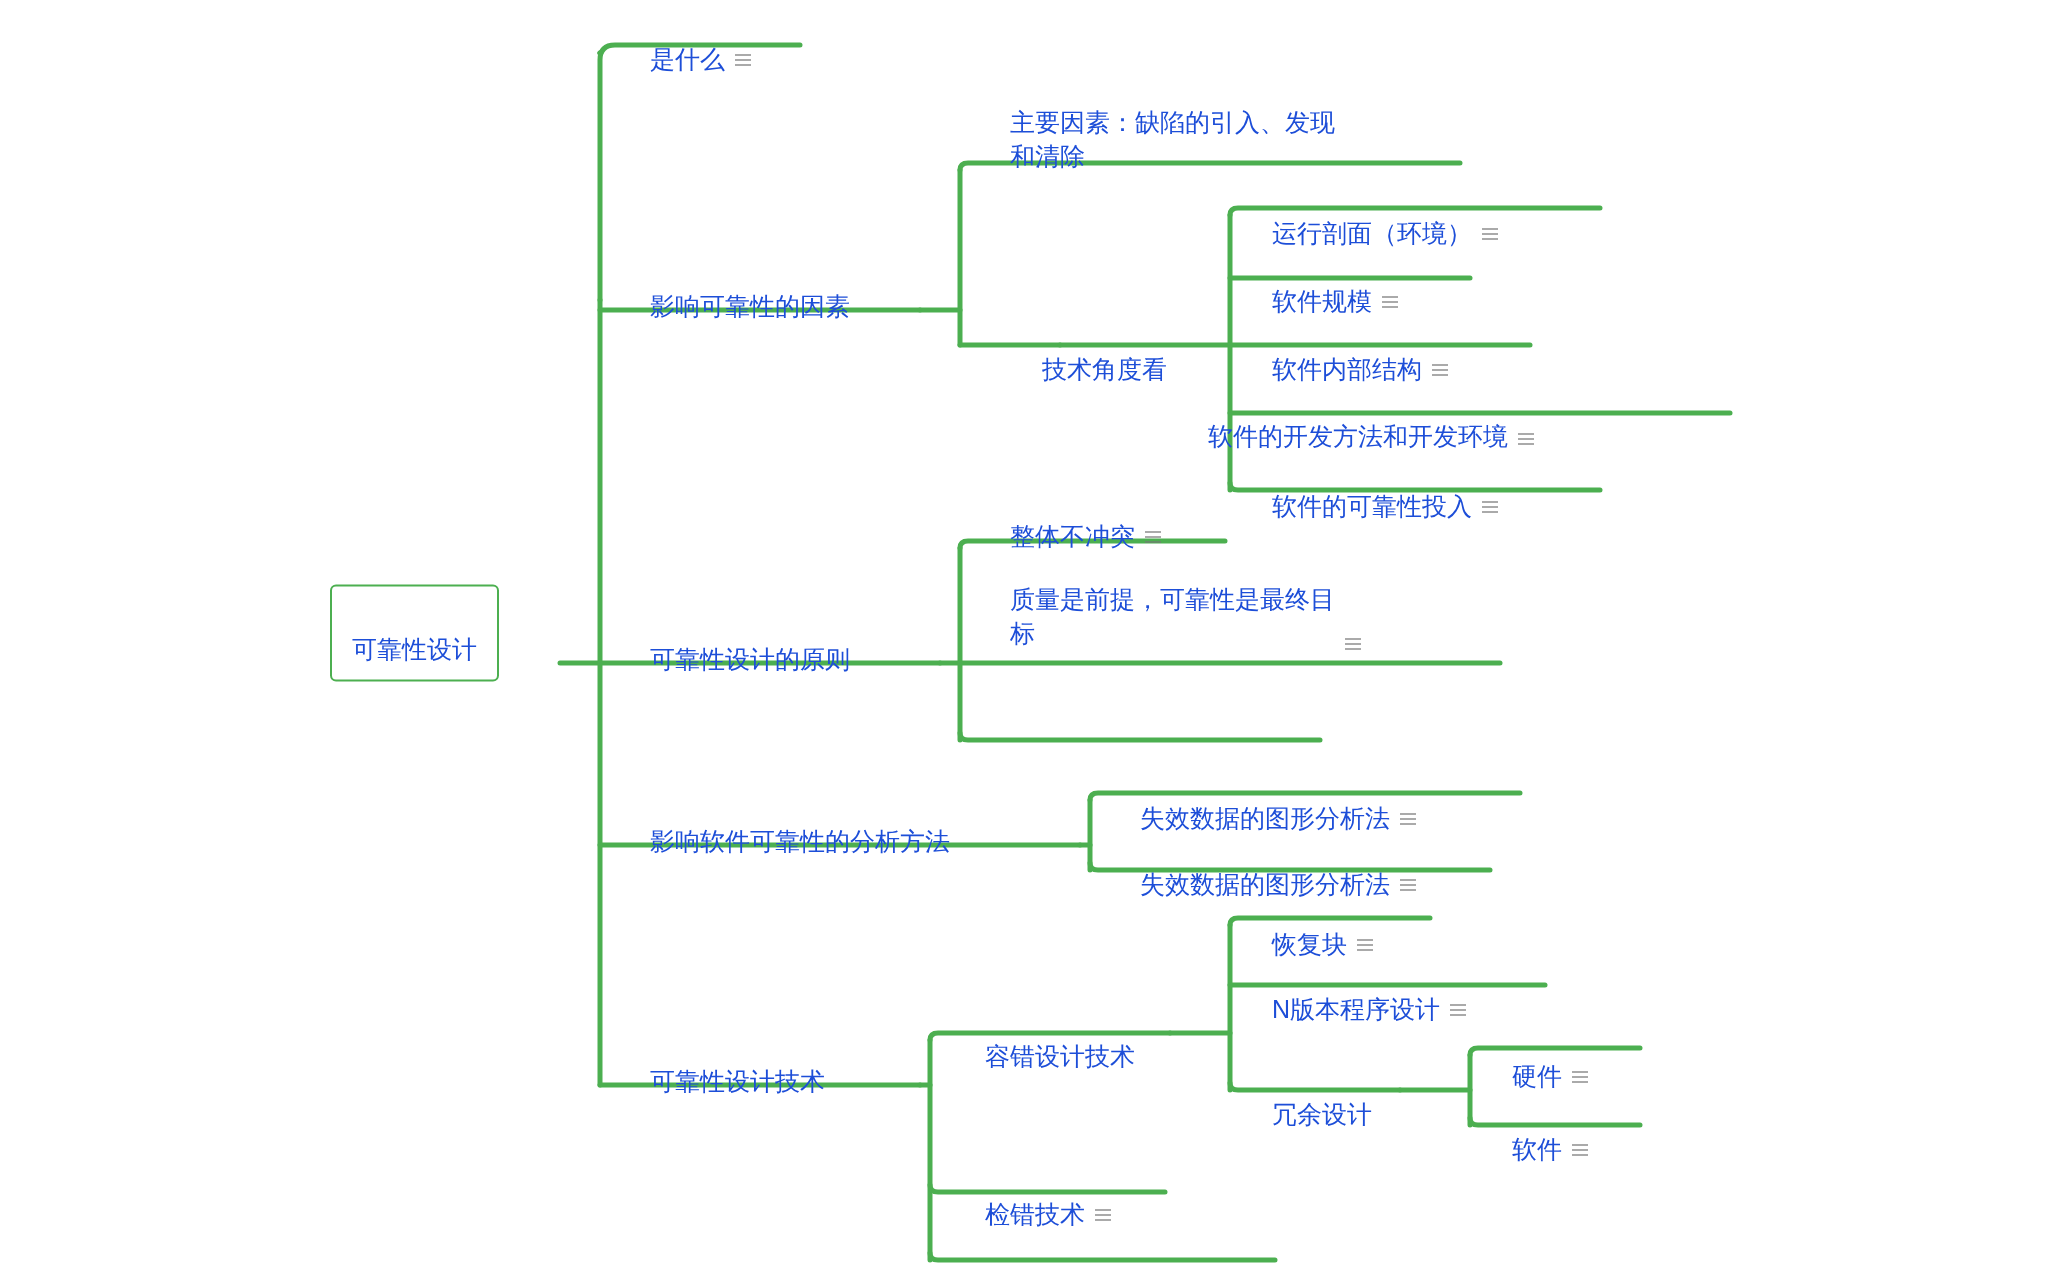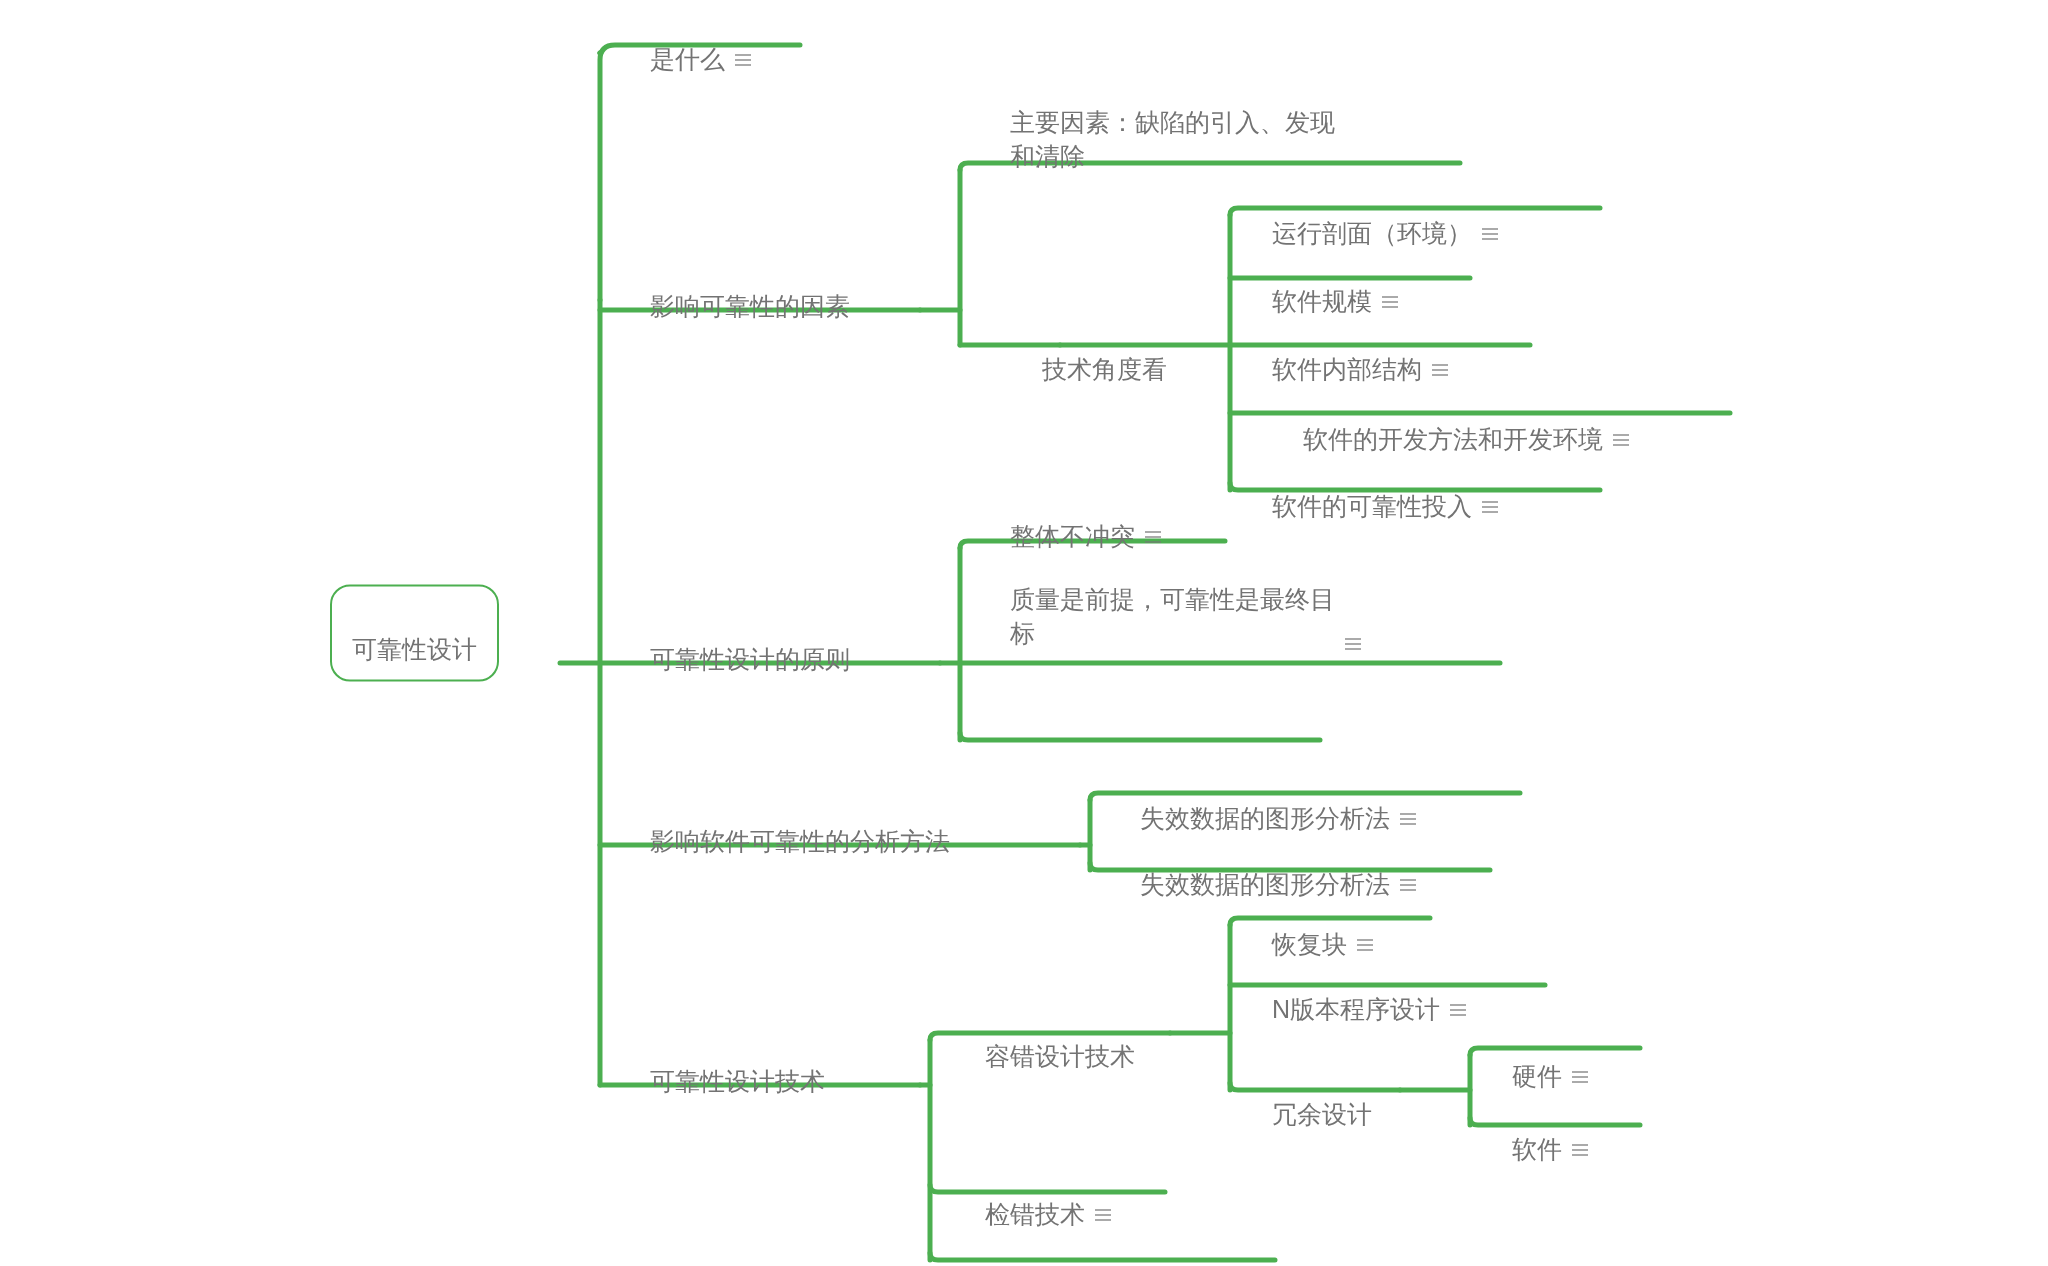--- a/index.html
+++ b/index.html
@@ -16,33 +16,33 @@
   }
   #mindmap {
     position: absolute;
     left: 0;
     top: 0;
     width: 2048px;
     height: 1266px;
   }
   .node {
     position: absolute;
-    color: #737373;
+    color: #1d4ed8;
     font-size: 25px;
     line-height: 1.35;
     white-space: pre-line;
     box-sizing: border-box;
   }
   .node-label {
     display: inline-block;
     vertical-align: middle;
   }
   .root-node {
     border: 2.5px solid #4caf50;
-    border-radius: 20px;
+    border-radius: 6px;
     background: #ffffff;
     padding: 12px 20px;
     font-size: 25px;
   }
   .menu-icon {
     display: inline-block;
     width: 16px;
     height: 14px;
     margin-left: 10px;
     vertical-align: middle;
@@ -176,21 +176,21 @@
 
   <div class="node" style="left:1272px; top:182px;">
     <span class="node-label">运行剖面（环境）</span><span class="menu-icon"><i></i><i></i><i></i></span>
   </div>
   <div class="node" style="left:1272px; top:250px;">
     <span class="node-label">软件规模</span><span class="menu-icon"><i></i><i></i><i></i></span>
   </div>
   <div class="node" style="left:1272px; top:318px;">
     <span class="node-label">软件内部结构</span><span class="menu-icon"><i></i><i></i><i></i></span>
   </div>
-  <div class="node" style="left:1303px; top:388px;">
+  <div class="node" style="left:1208px; top:388px;font-family:Liberation Mono, monospace;">
     <span class="node-label">软件的开发方法和开发环境</span><span class="menu-icon"><i></i><i></i><i></i></span>
   </div>
   <div class="node" style="left:1272px; top:455px;">
     <span class="node-label">软件的可靠性投入</span><span class="menu-icon"><i></i><i></i><i></i></span>
   </div>
 
   <div class="node" style="left:1010px; top:485px;">
     <span class="node-label">整体不冲突</span><span class="menu-icon"><i></i><i></i><i></i></span>
   </div>
   <div class="node node-text-wrap" style="left:1010px; top:583px; width:490px;">

